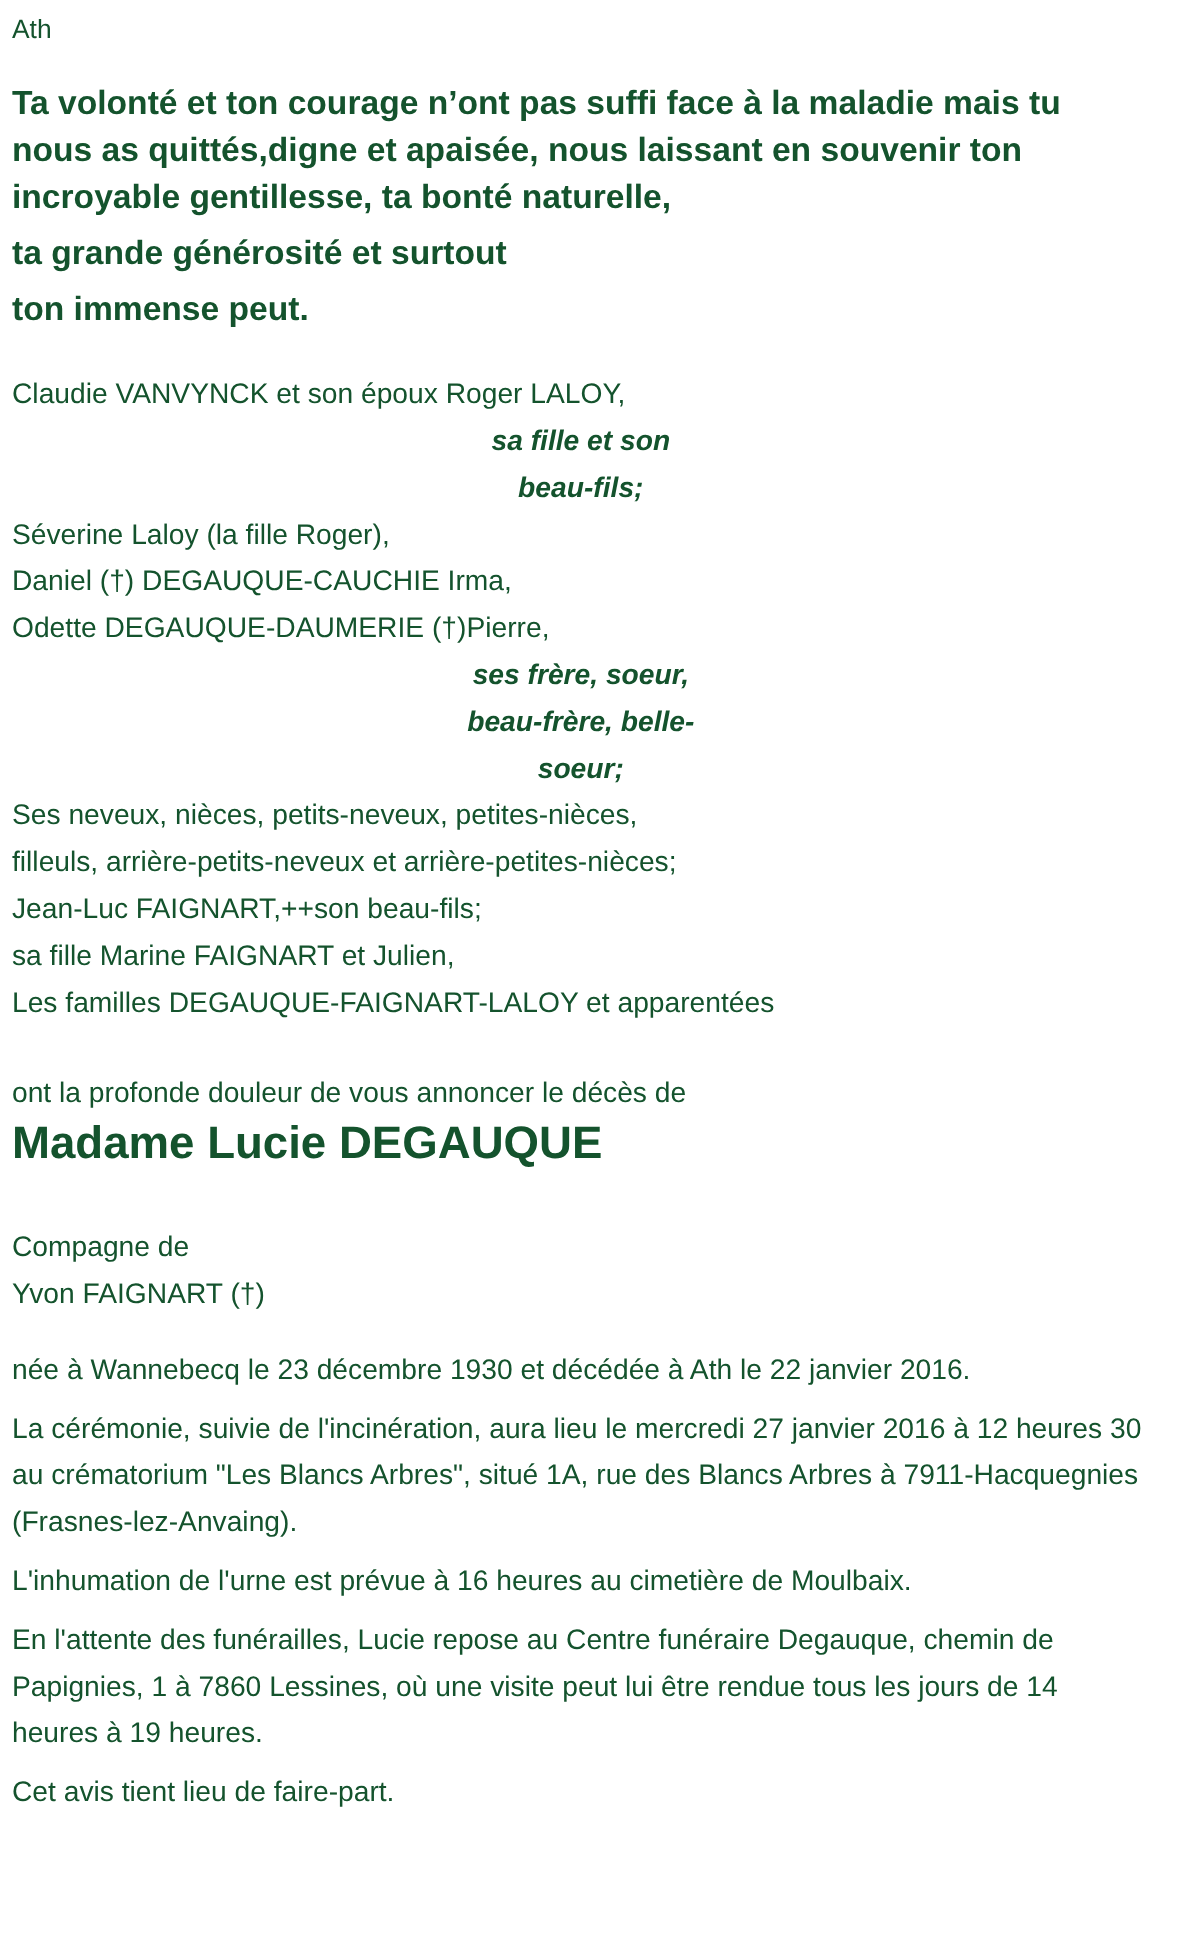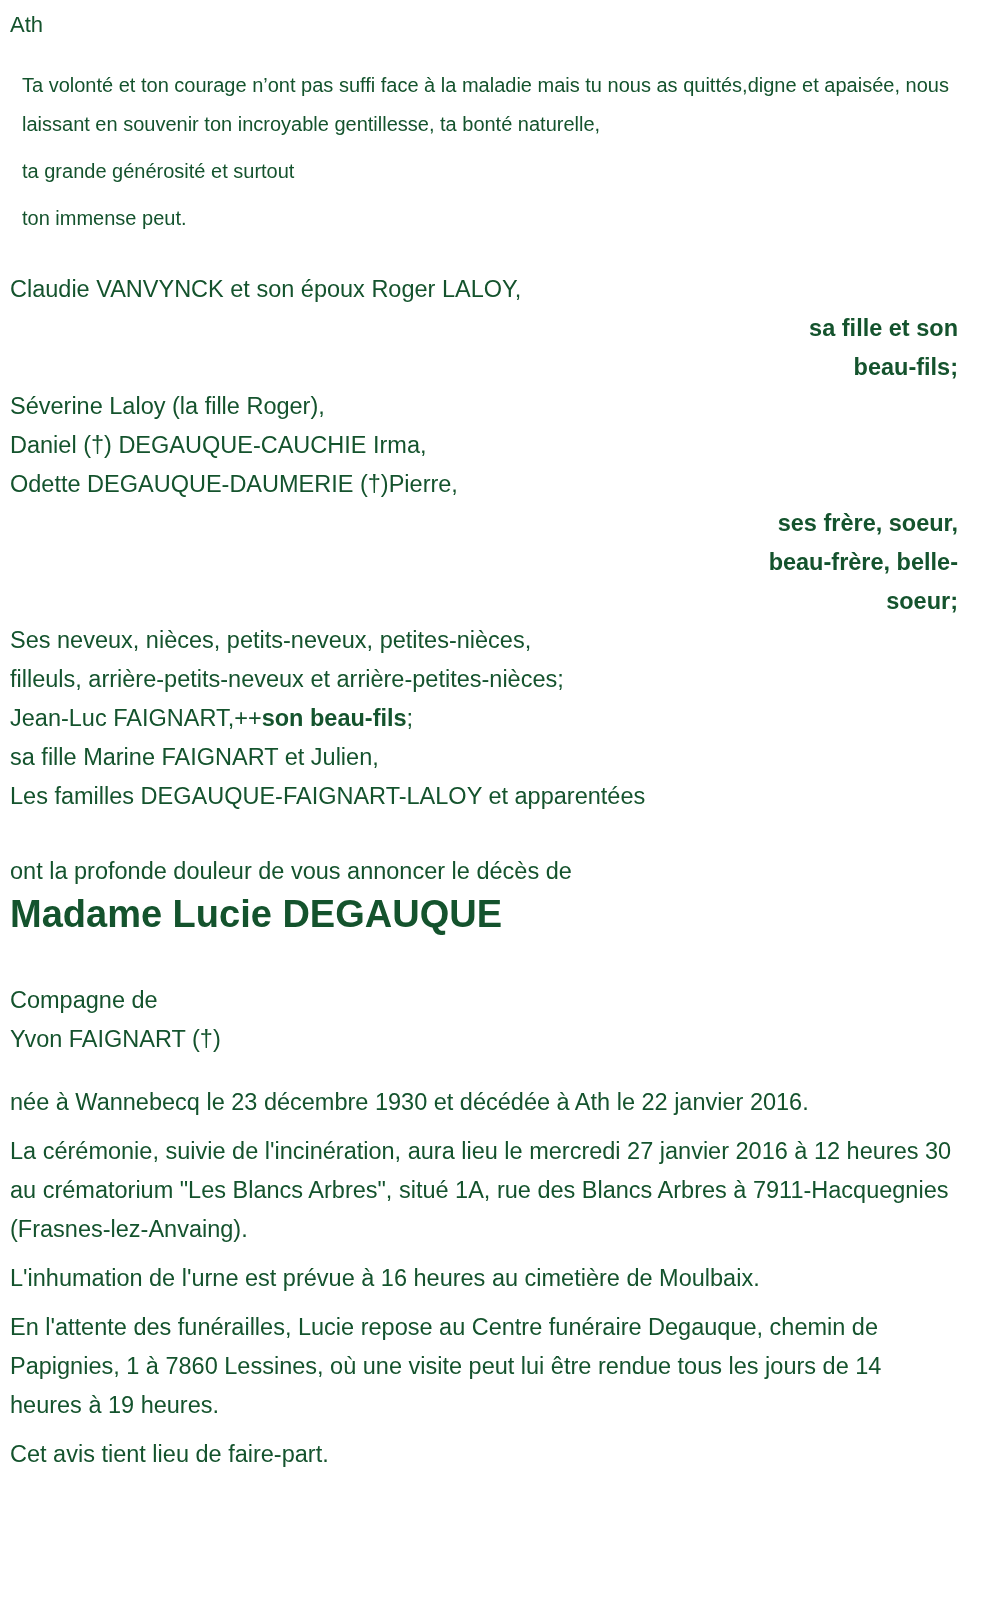--- a/index.html
+++ b/index.html
@@ -21,53 +21,53 @@
     margin: 0;
     font-size: 23.5px;
     line-height: 39px;
   }
   .city {
     font-size: 22px;
     line-height: 30px;
     margin-bottom: 26px;
   }
   .tribute {
-    font-weight: 400;
-    font-size: 20px;
-    margin-left: 12px;
+    font-weight: 700;
+    font-size: 28px;
   }
   .tribute + .tribute {
     margin-top: 8px;
   }
   .block-gap {
     margin-top: 32px;
   }
   .relation {
-    text-align: right;
+    text-align: center;
     font-weight: 700;
+    font-style: italic;
   }
   .announce {
     margin-top: 36px;
   }
   .deceased {
     font-size: 38px;
     line-height: 46px;
     font-weight: 700;
   }
   .partner {
     margin-top: 44px;
   }
   .para-gap {
     margin-top: 24px;
   }
   .para-gap-small {
     margin-top: 10px;
   }
   .bold-inline {
-    font-weight: 700;
+    font-weight: 400;
   }
 </style>
 </head>
 <body>
 
 <div class="page">
 
   <p class="city">Ath</p>
 
   <p class="tribute">Ta volonté et ton courage n’ont pas suffi face à la maladie mais tu nous as quittés,digne et apaisée, nous laissant en souvenir ton incroyable gentillesse, ta bonté naturelle,</p>

